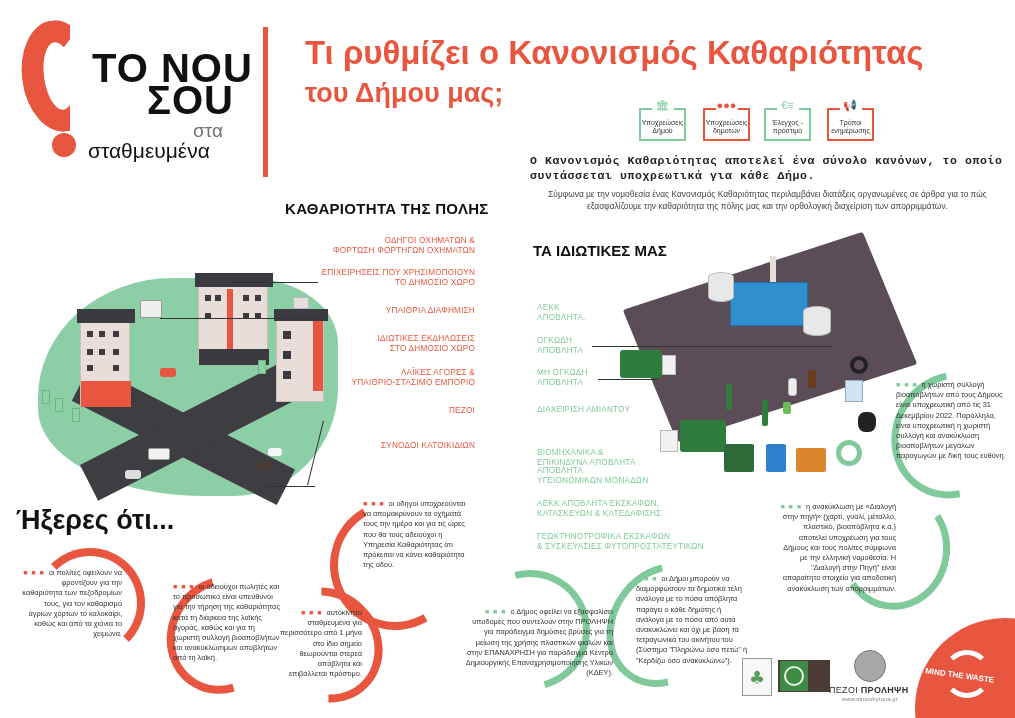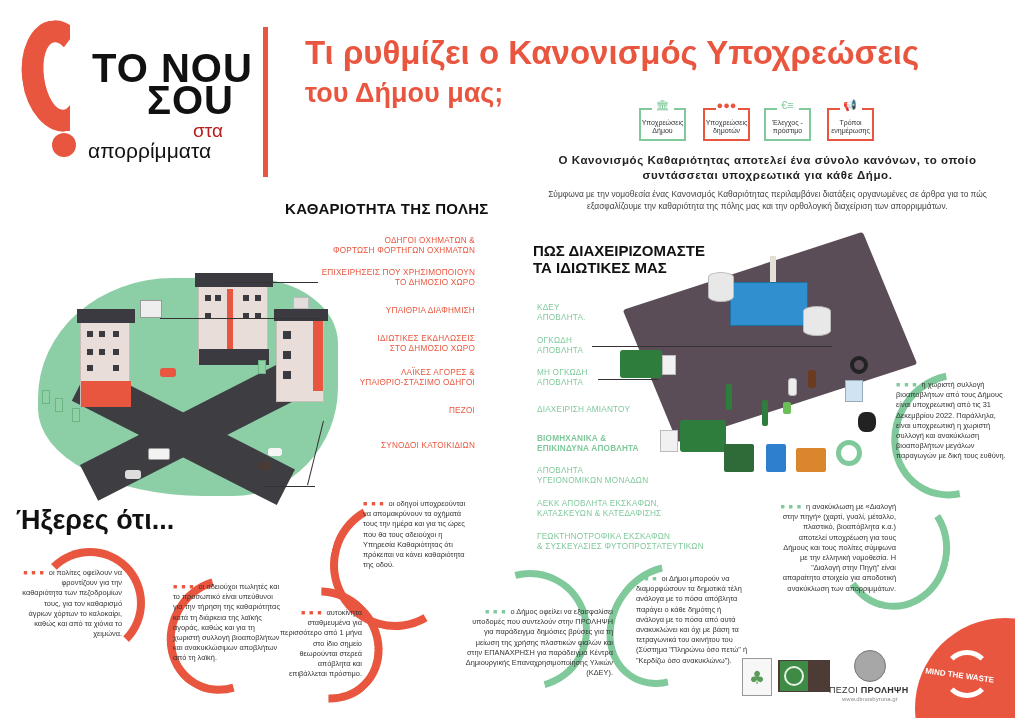--- a/index.html
+++ b/index.html
@@ -7,36 +7,36 @@
   body { position: relative; font-family: "DejaVu Sans", sans-serif; color: #222; }
   .abs { position: absolute; }
 
   
   .logo-arc { left: 22px; top: 20px; width: 74px; height: 112px; border: 22px solid #e9563f; border-right-color: transparent; border-radius: 50%; transform: rotate(-8deg); }
   .logo-arc-mask { left: 70px; top: 14px; width: 40px; height: 120px; background: #fff; }
   .logo-dot { left: 52px; top: 133px; width: 24px; height: 24px; border-radius: 50%; background: #e9563f; }
   .logo-l1, .logo-l2 { font-family: "Liberation Sans", sans-serif; font-weight: 900; font-size: 40px; color: #111; letter-spacing: 1px; line-height: 40px; }
   .logo-l1 { left: 92px; top: 48px; }
   .logo-l2 { left: 147px; top: 80px; }
-  .logo-l3 { left: 193px; top: 120px; font-size: 19px; color: #b91c1c; font-family: "Liberation Sans", sans-serif; text-align: right; }
+  .logo-l3 { left: 193px; top: 120px; font-size: 19px; color: #737373; font-family: "Liberation Sans", sans-serif; text-align: right; }
   .logo-l4 { left: 88px; top: 139px; font-size: 21px; color: #111; font-family: "Liberation Sans", sans-serif; }
   .vbar { left: 263px; top: 27px; width: 5px; height: 150px; background: #e9563f; }
 
   .main-title { left: 305px; top: 34px; font-family: "Liberation Sans", sans-serif; font-weight: bold; font-size: 33px; color: #e9563f; white-space: nowrap; }
   .main-sub { left: 305px; top: 78px; font-family: "Liberation Sans", sans-serif; font-weight: bold; font-size: 27px; color: #e9563f; white-space: nowrap; }
 
   
   .cat { top: 108px; width: 47px; height: 33px; border: 2px solid; display: flex; align-items: center; justify-content: center; text-align: center; font-size: 7px; line-height: 8px; font-family: "Liberation Sans", sans-serif; color: #333; background: #fff; padding-top: 4px; }
   .cat.green { border-color: #7fc99b; }
   .cat.red { border-color: #e9563f; }
   .cat-icon { position: absolute; top: -12px; left: 50%; transform: translateX(-50%); width: 22px; height: 14px; background: #fff; display: flex; align-items: center; justify-content: center; font-size: 11px; }
   .cat.green .cat-icon { color: #7fc99b; }
   .cat.red .cat-icon { color: #e9563f; }
 
-  .intro-bold { left: 530px; top: 153px; width: 475px; text-align: center; font-family: Liberation Sans, sans-serif; font-weight: bold; font-size: 11.5px; line-height: 15px; letter-spacing: 0.6px; color: #222; }
+  .intro-bold { left: 530px; top: 153px; width: 475px; text-align: left; font-family: Liberation Mono, monospace; font-weight: bold; font-size: 11.5px; line-height: 15px; letter-spacing: 0.6px; color: #222; }
   .intro-body { left: 530px; top: 188px; width: 475px; text-align: center; font-family: "Liberation Sans", sans-serif; font-size: 8.4px; line-height: 12px; color: #444; }
 
   
   .sec-title-city { left: 285px; top: 200px; font-family: "Liberation Sans", sans-serif; font-weight: bold; font-size: 15px; color: #111; letter-spacing: 0.3px; }
   .city-list { left: 300px; top: 236px; width: 175px; }
   .city-item { position: absolute; right: 0; text-align: right; font-family: "Liberation Sans", sans-serif; font-size: 8.2px; line-height: 10px; color: #e9563f; white-space: nowrap; letter-spacing: 0.2px; }
 
   .city-blob { left: 38px; top: 278px; width: 300px; height: 218px; background: #7fc99b; border-radius: 45% 30% 35% 55% / 55% 30% 50% 40%; opacity: 0.9; }
   .bldg { background: #e8ddd8; border: 1px solid #c9bdb8; }
   .bldg-roof { background: #3a3a40; }
@@ -81,24 +81,24 @@
 </style>
 </head>
 <body>
 
 <div class="abs logo-arc"></div>
 <div class="abs logo-arc-mask"></div>
 <div class="abs logo-dot"></div>
 <div class="abs logo-l1">ΤΟ ΝΟU</div>
 <div class="abs logo-l2">ΣΟU</div>
 <div class="abs logo-l3">στα</div>
-<div class="abs logo-l4">απορρίμματα</div>
+<div class="abs logo-l4">σταθμευμένα</div>
 <div class="abs vbar"></div>
 
-<div class="abs main-title">Τι ρυθμίζει ο Κανονισμός Υποχρεώσεις</div>
+<div class="abs main-title">Τι ρυθμίζει ο Κανονισμός Καθαριότητας</div>
 <div class="abs main-sub">του Δήμου μας;</div>
 
 <div class="abs cat green" style="left:639px;">
   <span class="cat-icon">🏛</span>
   <span>Υποχρεώσεις Δήμου</span>
 </div>
 <div class="abs cat red" style="left:703px;">
   <span class="cat-icon">●●●</span>
   <span>Υποχρεώσεις δημοτών</span>
 </div>
@@ -185,32 +185,31 @@
   </div>
   <div class="city-item" style="top:70px;">
     <div>ΥΠΑΙΘΡΙΑ ΔΙΑΦΗΜΙΣΗ</div>
   </div>
   <div class="city-item" style="top:98px;">
     <div>ΙΔΙΩΤΙΚΕΣ ΕΚΔΗΛΩΣΕΙΣ</div>
       <div>ΣΤΟ ΔΗΜΟΣΙΟ ΧΩΡΟ</div>
   </div>
   <div class="city-item" style="top:132px;">
     <div>ΛΑΪΚΕΣ ΑΓΟΡΕΣ &amp;</div>
-      <div>ΥΠΑΙΘΡΙΟ-ΣΤΑΣΙΜΟ ΟΔΗΓΟΙ</div>
+      <div>ΥΠΑΙΘΡΙΟ-ΣΤΑΣΙΜΟ ΕΜΠΟΡΙΟ</div>
   </div>
   <div class="city-item" style="top:170px;">
     <div>ΠΕΖΟΙ</div>
   </div>
   <div class="city-item" style="top:205px;">
     <div>ΣΥΝΟΔΟΙ ΚΑΤΟΙΚΙΔΙΩΝ</div>
   </div>
 </div>
 
 <div class="abs sec-title-waste">
-  <div>ΠΩΣ ΔΙΑΧΕΙΡΙΖΟΜΑΣΤΕ</div>
   <div>ΤΑ ΙΔΙΩΤΙΚΕΣ ΜΑΣ</div>
 </div>
 
 <div class="abs plant-base"></div>
 <div class="abs plant-bldg"></div>
 <div class="abs silo" style="left:708px;top:272px;width:26px;height:30px;"></div>
 <div class="abs silo" style="left:803px;top:306px;width:28px;height:30px;"></div>
 <div class="abs" style="left:770px;top:256px;width:6px;height:26px;background:#e4e0d6;"></div>
 <div class="abs truck" style="left:620px;top:350px;width:42px;height:28px;"></div>
 <div class="abs truck-cab" style="left:662px;top:355px;width:14px;height:20px;"></div>
@@ -226,35 +225,35 @@
 <div class="abs" style="left:808px;top:370px;width:8px;height:18px;background:#6b3b1f;border-radius:3px;"></div>
 <div class="abs" style="left:788px;top:378px;width:9px;height:18px;background:#eee;border:1px solid #bbb;border-radius:3px;"></div>
 <div class="abs" style="left:845px;top:380px;width:18px;height:22px;background:#cfe3f2;border:1px solid #9ab;"></div>
 <div class="abs" style="left:858px;top:412px;width:18px;height:20px;background:#222;border-radius:40%;"></div>
 <div class="abs" style="left:783px;top:402px;width:8px;height:12px;background:#6bbf56;border-radius:2px;"></div>
 
 <div class="abs" style="left:592px;top:346px;width:240px;height:1px;background:#333;"></div>
 <div class="abs" style="left:598px;top:379px;width:60px;height:1px;background:#333;"></div>
 
 <div class="waste-item" style="top:303px;">
-    <div>ΚΔΕΥ</div>
+    <div>ΑΕΚΚ</div>
     <div>ΑΠΟΒΛΗΤΑ.</div>
   </div>
 <div class="waste-item" style="top:336px;">
     <div>ΟΓΚΩΔΗ</div>
     <div>ΑΠΟΒΛΗΤΑ</div>
   </div>
 <div class="waste-item" style="top:368px;">
     <div>ΜΗ ΟΓΚΩΔΗ</div>
     <div>ΑΠΟΒΛΗΤΑ</div>
   </div>
 <div class="waste-item" style="top:405px;">
     <div>ΔΙΑΧΕΙΡΙΣΗ ΑΜΙΑΝΤΟΥ</div>
   </div>
-<div class="waste-item" style="top:434px;font-weight:bold;">
+<div class="waste-item" style="top:448px;">
     <div>ΒΙΟΜΗΧΑΝΙΚΑ &amp;</div>
     <div>ΕΠΙΚΙΝΔΥΝΑ ΑΠΟΒΛΗΤΑ</div>
   </div>
 <div class="waste-item" style="top:466px;">
     <div>ΑΠΟΒΛΗΤΑ</div>
     <div>ΥΓΕΙΟΝΟΜΙΚΩΝ ΜΟΝΑΔΩΝ</div>
   </div>
 <div class="waste-item" style="top:499px;">
     <div>ΑΕΚΚ ΑΠΟΒΛΗΤΑ ΕΚΣΚΑΦΩΝ,</div>
     <div>ΚΑΤΑΣΚΕΥΩΝ &amp; ΚΑΤΕΔΑΦΙΣΗΣ</div>

